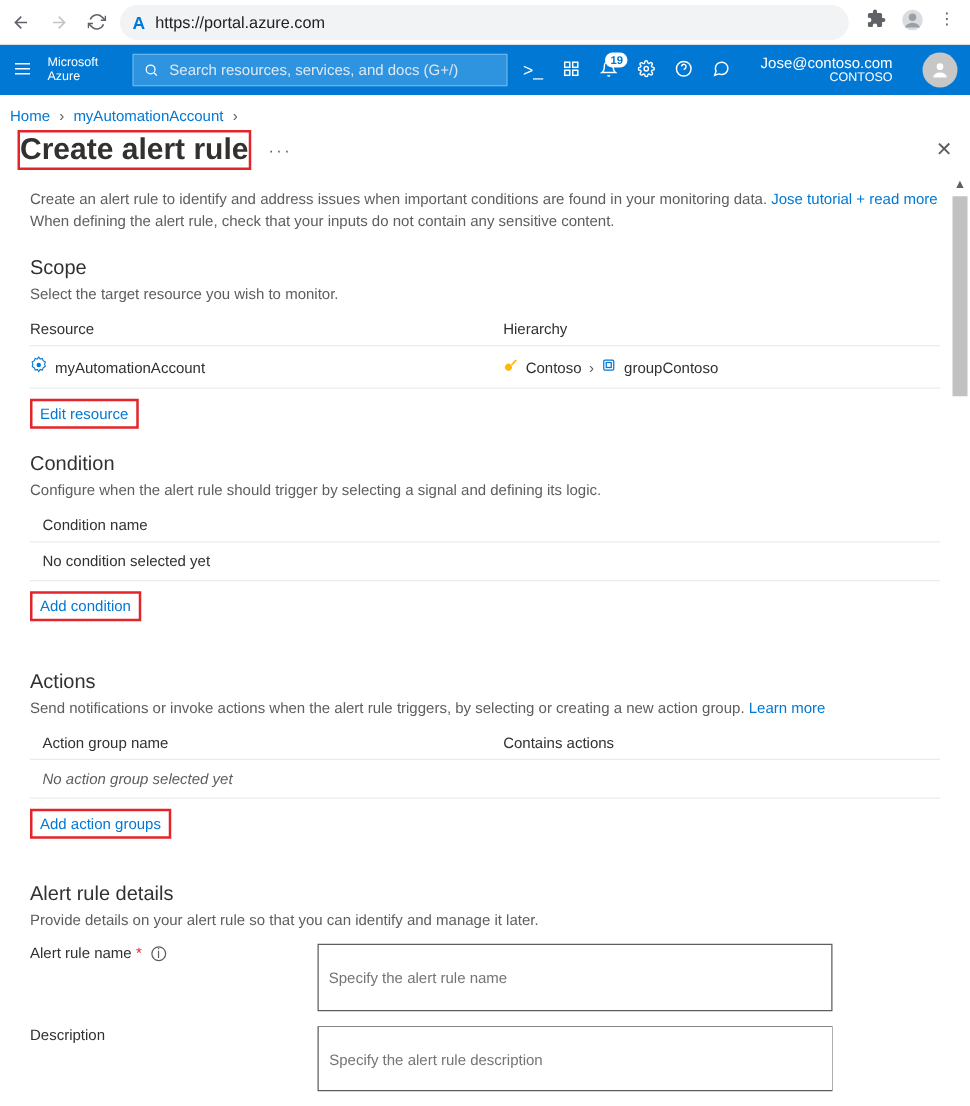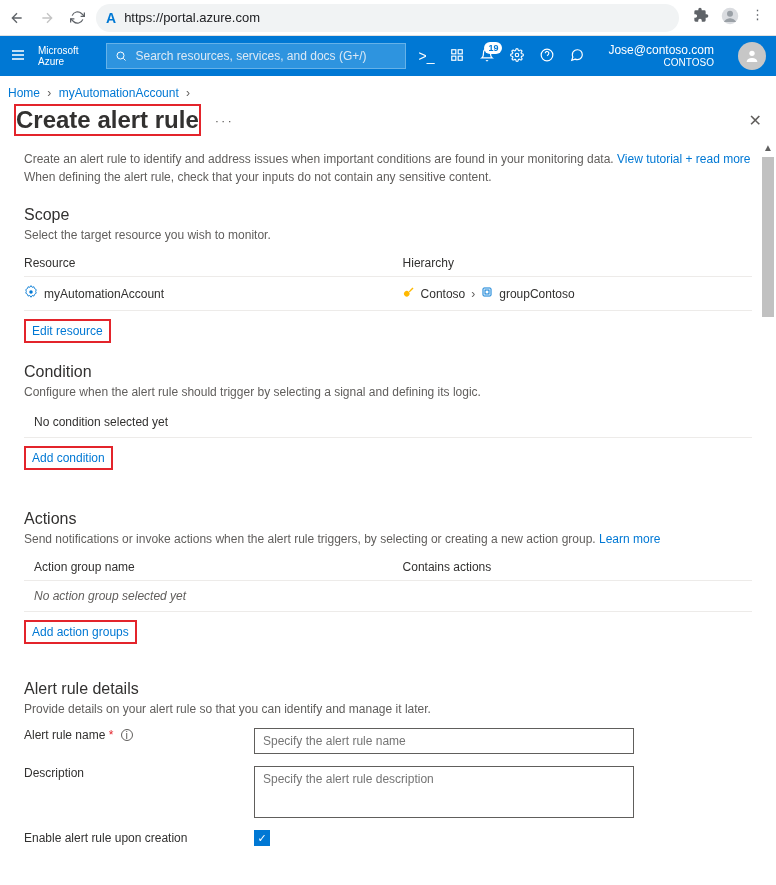--- a/index.html
+++ b/index.html
@@ -125,25 +125,25 @@
     padding:3px 6px;
     margin-top:8px;
     cursor:pointer;
   }
 
   .details-section .row { display:flex; align-items:flex-start; margin:12px 0; }
   .details-section .label { flex:0 0 230px; font-size:12px; color:#323130; }
   .details-section .req { color:#e3242b; }
   .details-section .info-icon { color:#605e5c; font-size:11px; margin-left:4px; border:1px solid #605e5c; border-radius:50%; width:12px; height:12px; display:inline-flex; align-items:center; justify-content:center; }
   .details-section input[type=text], .details-section textarea {
-    width: 380px;
+    width: 412px;
     border:1px solid #605e5c;
     font-family:inherit;
     font-size:12px;
-    padding:5px 8px;
+    padding:19px 8px;
   }
   .details-section textarea { height:52px; resize:none; }
   .checkbox {
     width:16px; height:16px;
     background:#0078d4;
     display:inline-flex; align-items:center; justify-content:center;
     color:#fff; font-size:11px;
     cursor:pointer;
   }
 
@@ -264,21 +264,21 @@
 <div class="page-head">
   <h1 class="page-title">Create alert rule</h1>
   <span class="page-dots">···</span>
   <span class="page-close">✕</span>
 </div>
 
 <div class="content">
 
   <div class="desc">
     <span>Create an alert rule to identify and address issues when important conditions are found in your monitoring data.</span>
-    <a href="#">View tutorial + read more</a><br>
+    <a href="#">Jose tutorial + read more</a><br>
     <span>When defining the alert rule, check that your inputs do not contain any sensitive content.</span>
   </div>
 
   
   <h3 class="section">Scope</h3>
   <div class="subdesc">Select the target resource you wish to monitor.</div>
   <div class="tbl-head">
     <div class="col-a">Resource</div>
     <div class="col-b">Hierarchy</div>
   </div>
@@ -307,20 +307,23 @@
           </svg>
       </span>
       <span>groupContoso</span>
     </div>
   </div>
   <span class="link-btn">Edit resource</span>
 
   
   <h3 class="section">Condition</h3>
   <div class="subdesc">Configure when the alert rule should trigger by selecting a signal and defining its logic.</div>
+  <div class="tbl-head">
+    <div class="col-a" style="padding-left:10px">Condition name</div>
+  </div>
   <div class="tbl-row">
     <div class="col-a" style="padding-left:10px">No condition selected yet</div>
   </div>
   <span class="link-btn">Add condition</span>
 
   
   <h3 class="section" style="margin-top:40px">Actions</h3>
   <div class="subdesc">
     <span>Send notifications or invoke actions when the alert rule triggers, by selecting or creating a new action group.</span>
     <a href="#">Learn more</a>

